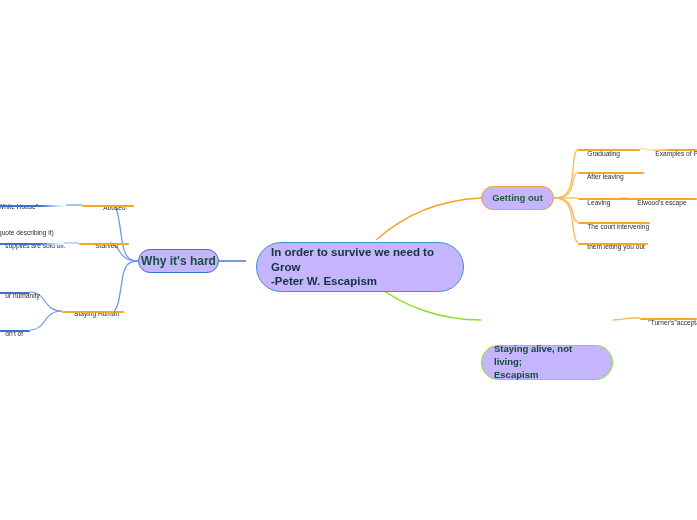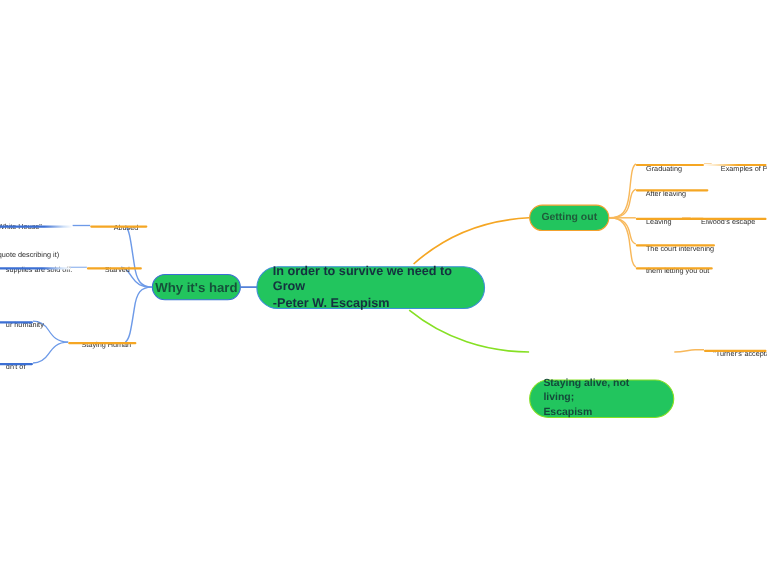--- a/index.html
+++ b/index.html
@@ -29,21 +29,21 @@
     pointer-events: none;
   }
   .node {
     position: absolute;
     box-sizing: border-box;
     display: flex;
     align-items: center;
     justify-content: center;
     text-align: center;
     border-radius: 999px;
-    background: #22c55e;
+    background: #c4b5fd;
     color: #1f5c3a;
     font-weight: bold;
     line-height: 1.25;
   }
   .node-central {
     border: 1.6px solid #3d8fd6;
     font-size: 11.5px;
     padding: 6px 14px;
     text-align: left;
     justify-content: flex-start;
@@ -121,21 +121,21 @@
     <path d="M 554 198 C 566 198 570 203 572 210 C 574 218 574 220 578 222" fill="none" stroke="#f8b85a" stroke-width="1.3"></path>
     <path d="M 554 198 C 566 198 570 205 572 218 C 574 233 574 240 578 243" fill="none" stroke="#f8b85a" stroke-width="1.3"></path>
 
     <path d="M 640 149 L 647 149" fill="none" stroke="#f8c886" stroke-width="1.2"></path>
 
     <path d="M 620 198 L 628 198" fill="none" stroke="#f8c886" stroke-width="1.2"></path>
 
     <path d="M 613 320 C 622 320 626 318 632 318 L 640 318" fill="none" stroke="#f8b85a" stroke-width="1.3"></path>
   </svg>
 
-  <div class="node node-central" style="left:233px; top:242px; width:208px; height:39px;">
+  <div class="node node-central" style="left:256px; top:242px; width:208px; height:50px;">
     <div>
       <div>In order to survive we need to Grow</div>
       <div>-Peter W. Escapism</div>
     </div>
   </div>
 
   <div class="node node-branch-blue" style="left:138px; top:249px; width:81px; height:24px;">
     <span>Why it's hard</span>
   </div>
 

